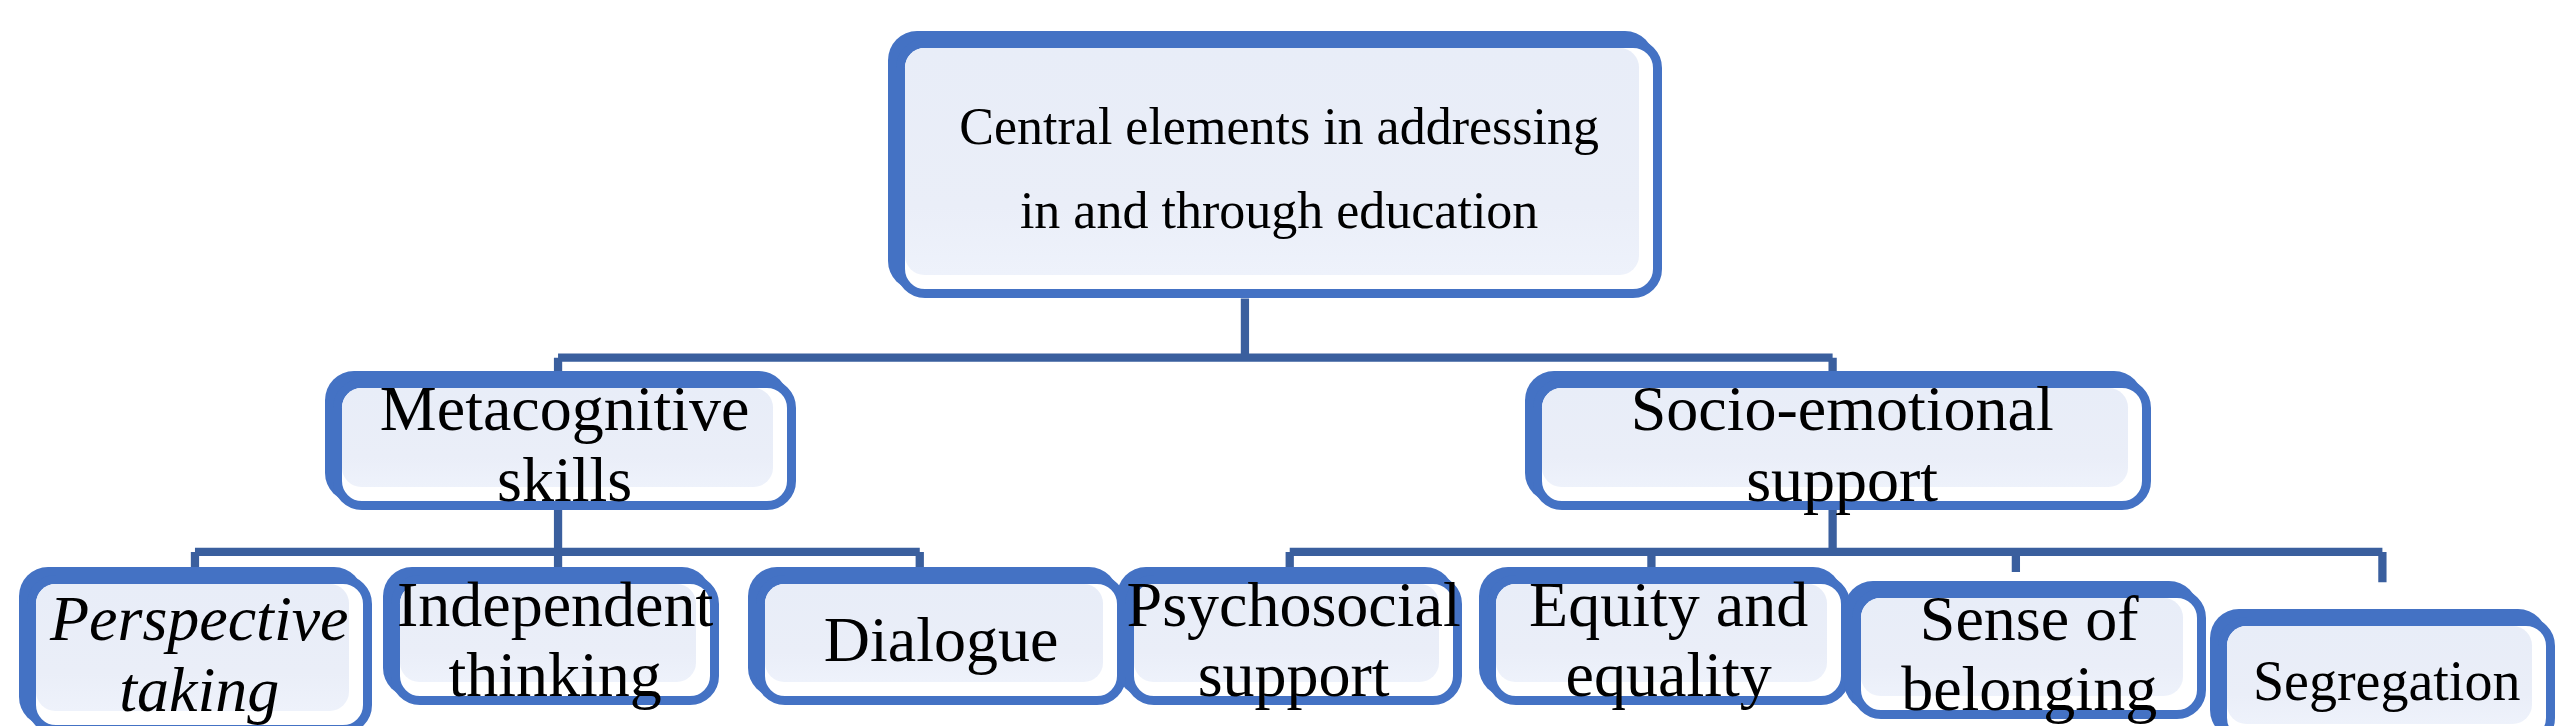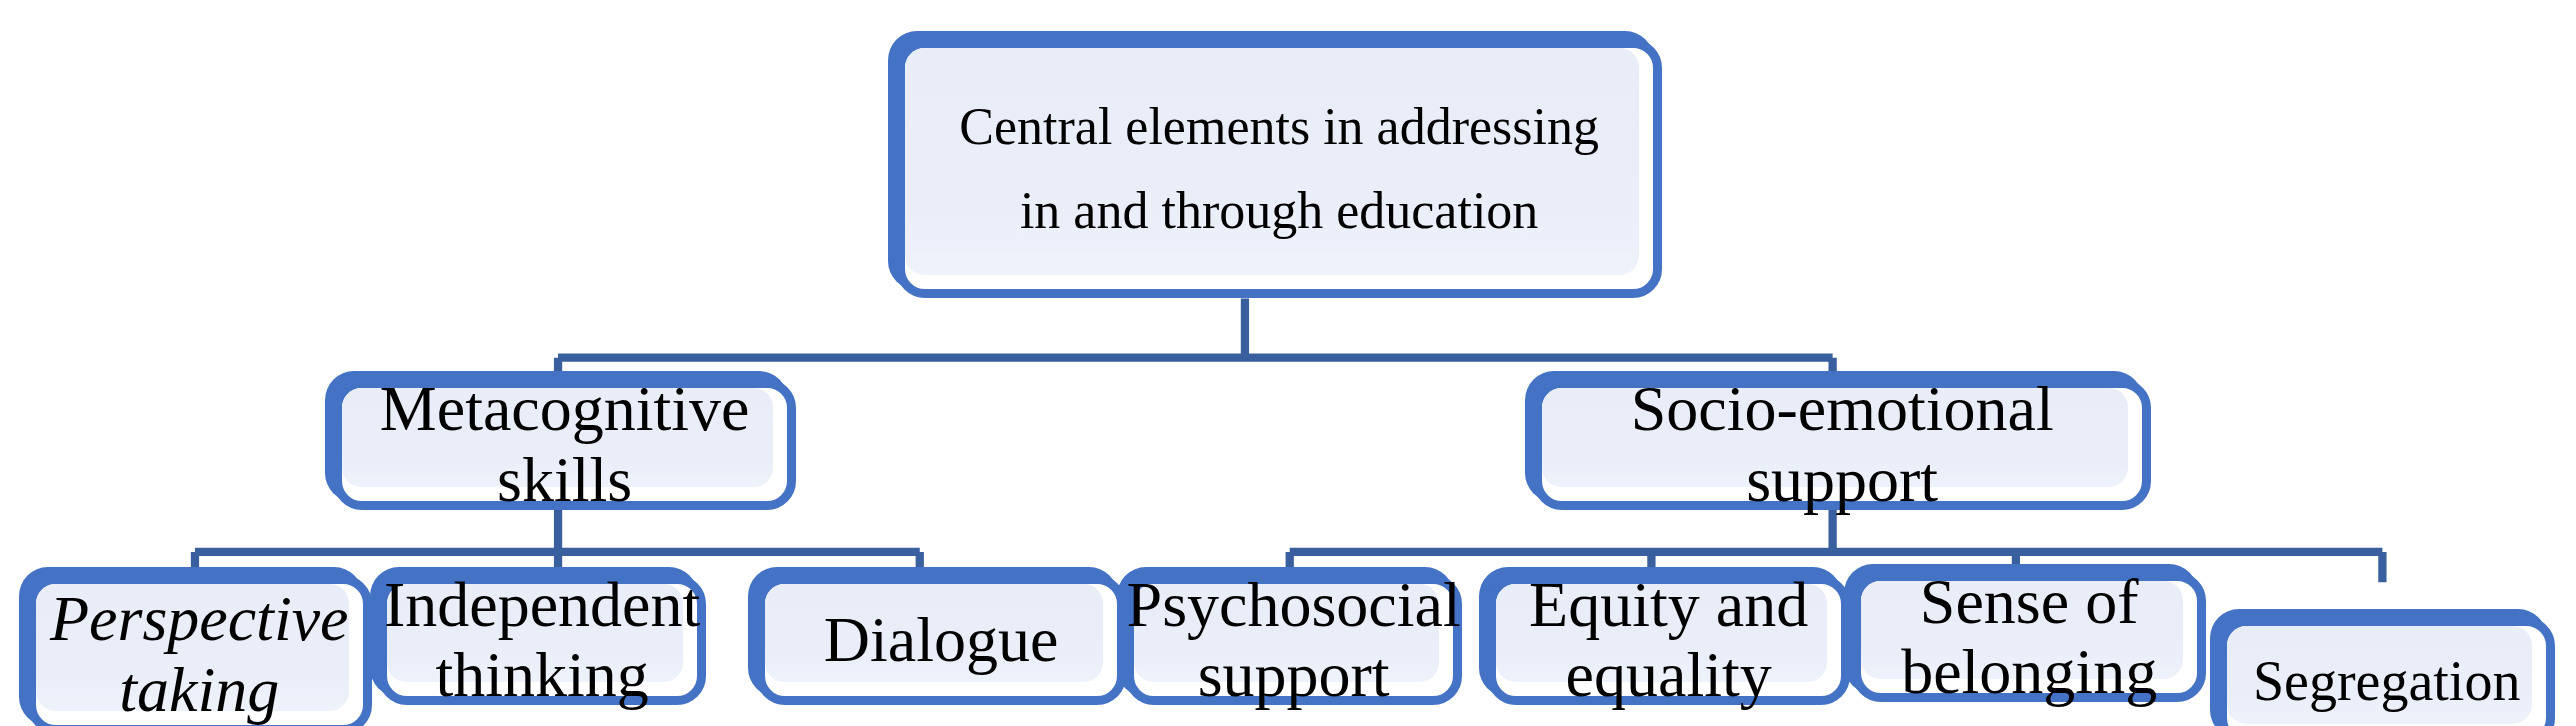--- a/index.html
+++ b/index.html
@@ -50,25 +50,25 @@
     justify-content: center;
     text-align: center;
     font-size: 64px;
     line-height: 1.1;
   }
   
   #node-root        { left: 860px; top:  31px; width: 774px; height: 267px; margin-left: 28px; }
   #node-meta        { left:  325px; top: 371px; width:  471px; height: 139px; }
   #node-socio       { left: 1525px; top: 371px; width:  626px; height: 139px; }
   #node-perspective { left:   18.6px; top: 567px; width:  353px; height: 167px; font-style: italic; }
-  #node-independent { left:  370px; top: 567px; width:  336px; height: 138px; }
+  #node-independent { left:  383px; top: 567px; width:  336px; height: 138px; }
   #node-dialogue    { left: 748px; top: 567px; width:  378px; height: 138px; }
   #node-psychosocial{ left: 1117px; top: 567px; width:  345px; height: 138px; }
   #node-equity      { left: 1479px; top: 567px; width:  344px; height: 138px; padding-left: 27px; }
-  #node-belonging   { left: 1844px; top: 564px; width:  362px; height: 138px; }
+  #node-belonging   { left: 1844px; top: 581px; width:  362px; height: 138px; }
   #node-segregation { left: 2210px; top: 609px; width:  345px; height: 138px; }
 
   #node-root .label { font-size: 52px; line-height: 61px; }
   #node-root .title-line { white-space: nowrap; }
   #node-root .para-break { margin-top: 23.4px; }
   #node-meta .label { padding: 0 41px; }
   #node-segregation .label { font-size: 56px; }
 </style>
 </head>
 <body>

